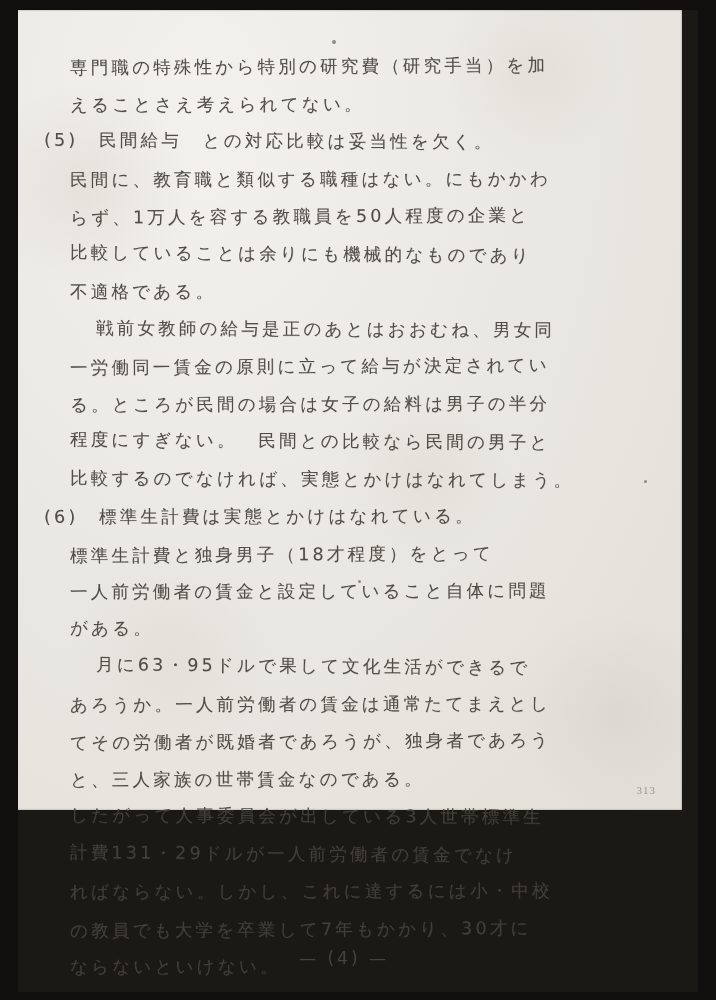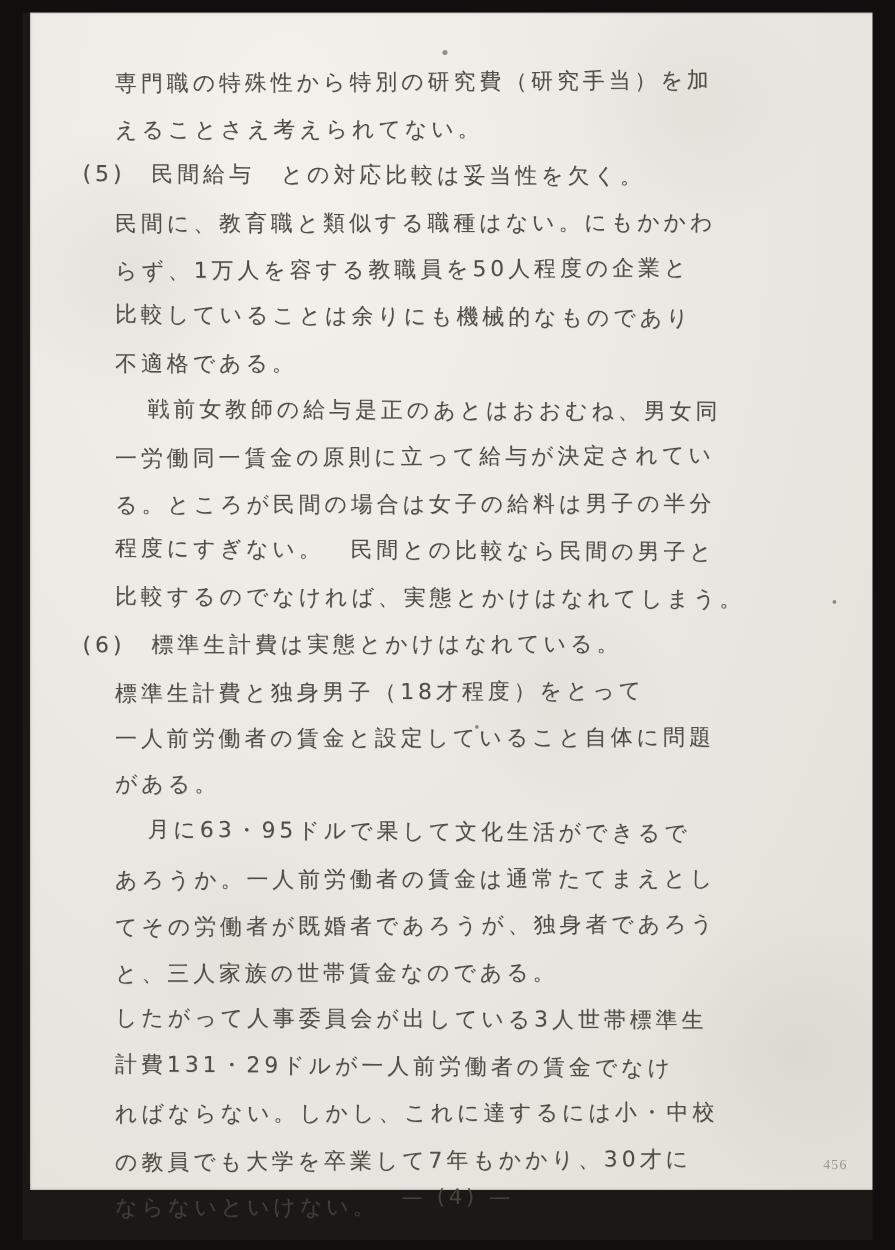--- a/index.html
+++ b/index.html
@@ -17,24 +17,24 @@
   #page-scan {
     position: relative;
     width: 716px;
     height: 1000px;
     background: #1a1916;
   }
 
   
   #paper-sheet {
     position: absolute;
-    left: 24px;
+    left: 2px;
     top: 10px;
     width: 680px;
-    height: 942px;
+    height: 800px;
     background: #e9e7e1;
     background-image:
       radial-gradient(ellipse at 30% 12%, #f3f1ec 0%, #e9e7e1 55%, #e2dfd8 100%);
     box-shadow: 0 0 2px rgba(0,0,0,0.4) inset;
   }
 
   
   #paper-grain {
     position: absolute;
     inset: 0;
@@ -162,20 +162,20 @@
       <div class="hw-line indent-1 tilt-b">したがって人事委員会が出している3人世帯標準生</div>
       <div class="hw-line indent-1 tilt-d">計費131・29ドルが一人前労働者の賃金でなけ</div>
       <div class="hw-line indent-1 tilt-c">ればならない。しかし、これに達するには小・中校</div>
       <div class="hw-line indent-1 tilt-a">の教員でも大学を卒業して7年もかかり、30才に</div>
       <div class="hw-line indent-1 tilt-c">ならないといけない。</div>
       <div class="hw-line indent-1 tilt-b">他国では高校卒業後3年、逆育徳も与えられる21</div>
 
       <div id="page-number">— (4) —</div>
     </div>
 
-    <div id="archive-stamp">456</div>
+    <div id="archive-stamp">313</div>
   </div>
 
   <div class="bed-edge" id="bed-left"></div>
   <div class="bed-edge" id="bed-right"></div>
   <div class="bed-edge" id="bed-top"></div>
   <div class="bed-edge" id="bed-bottom"></div>
 </div>
 
 </body></html>

